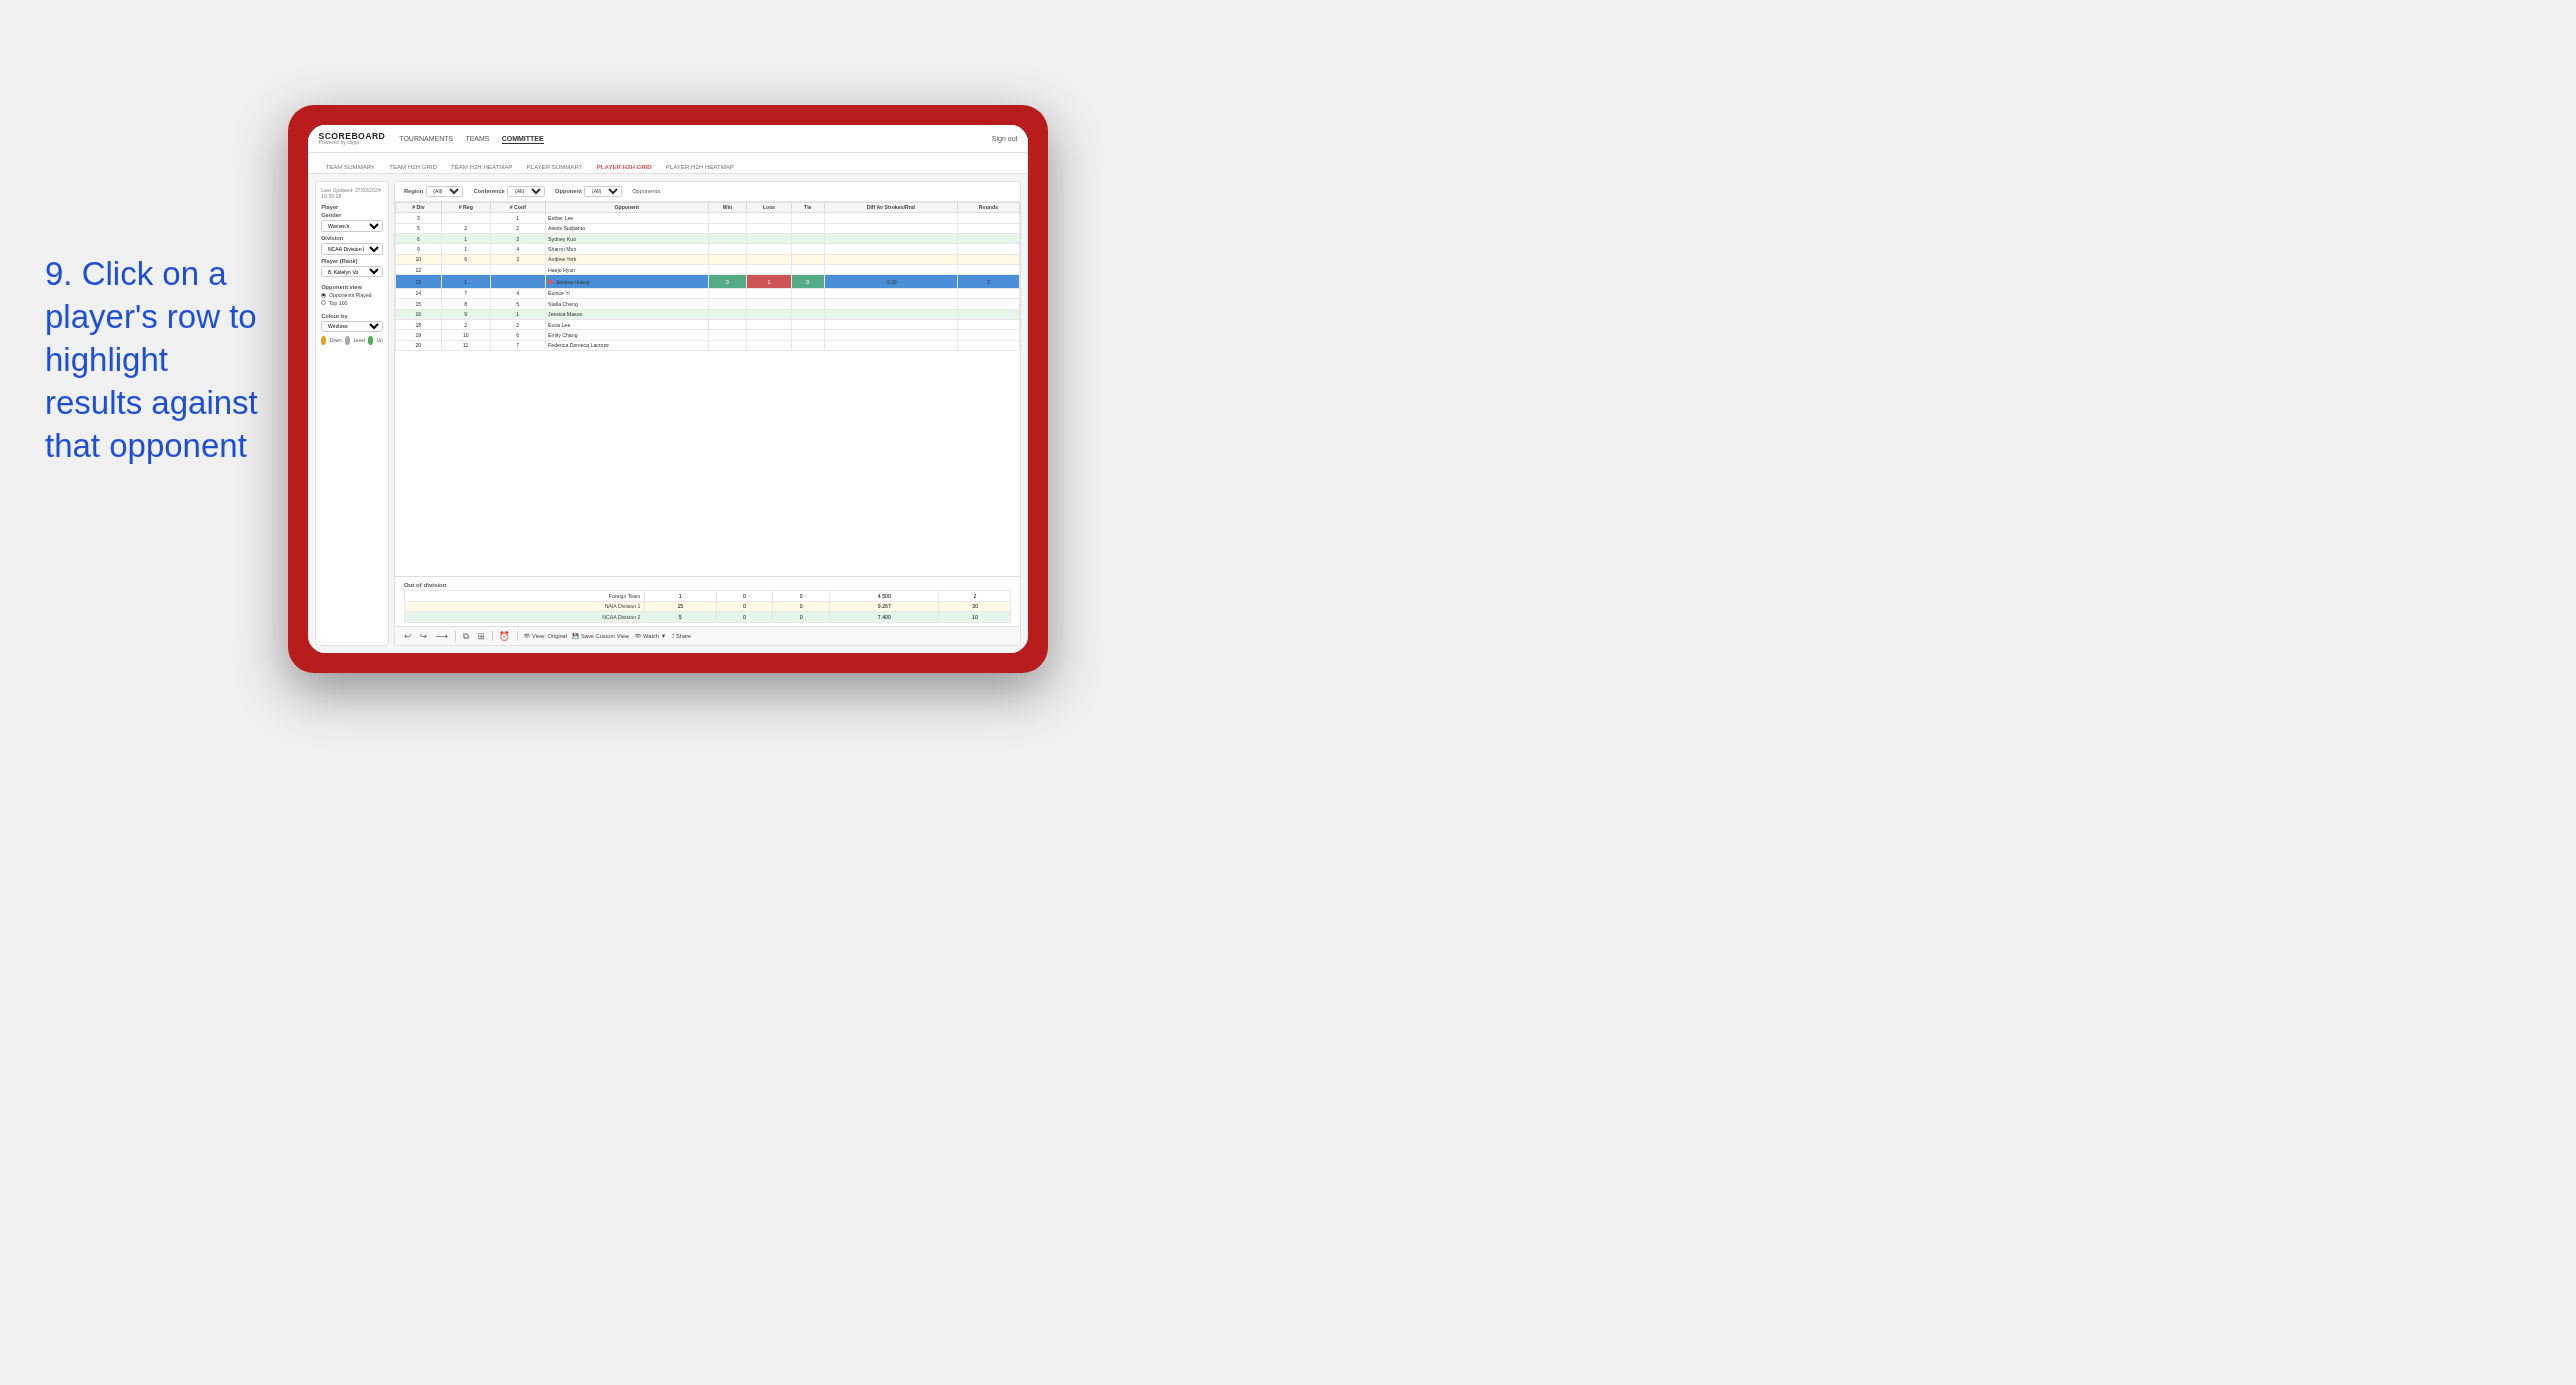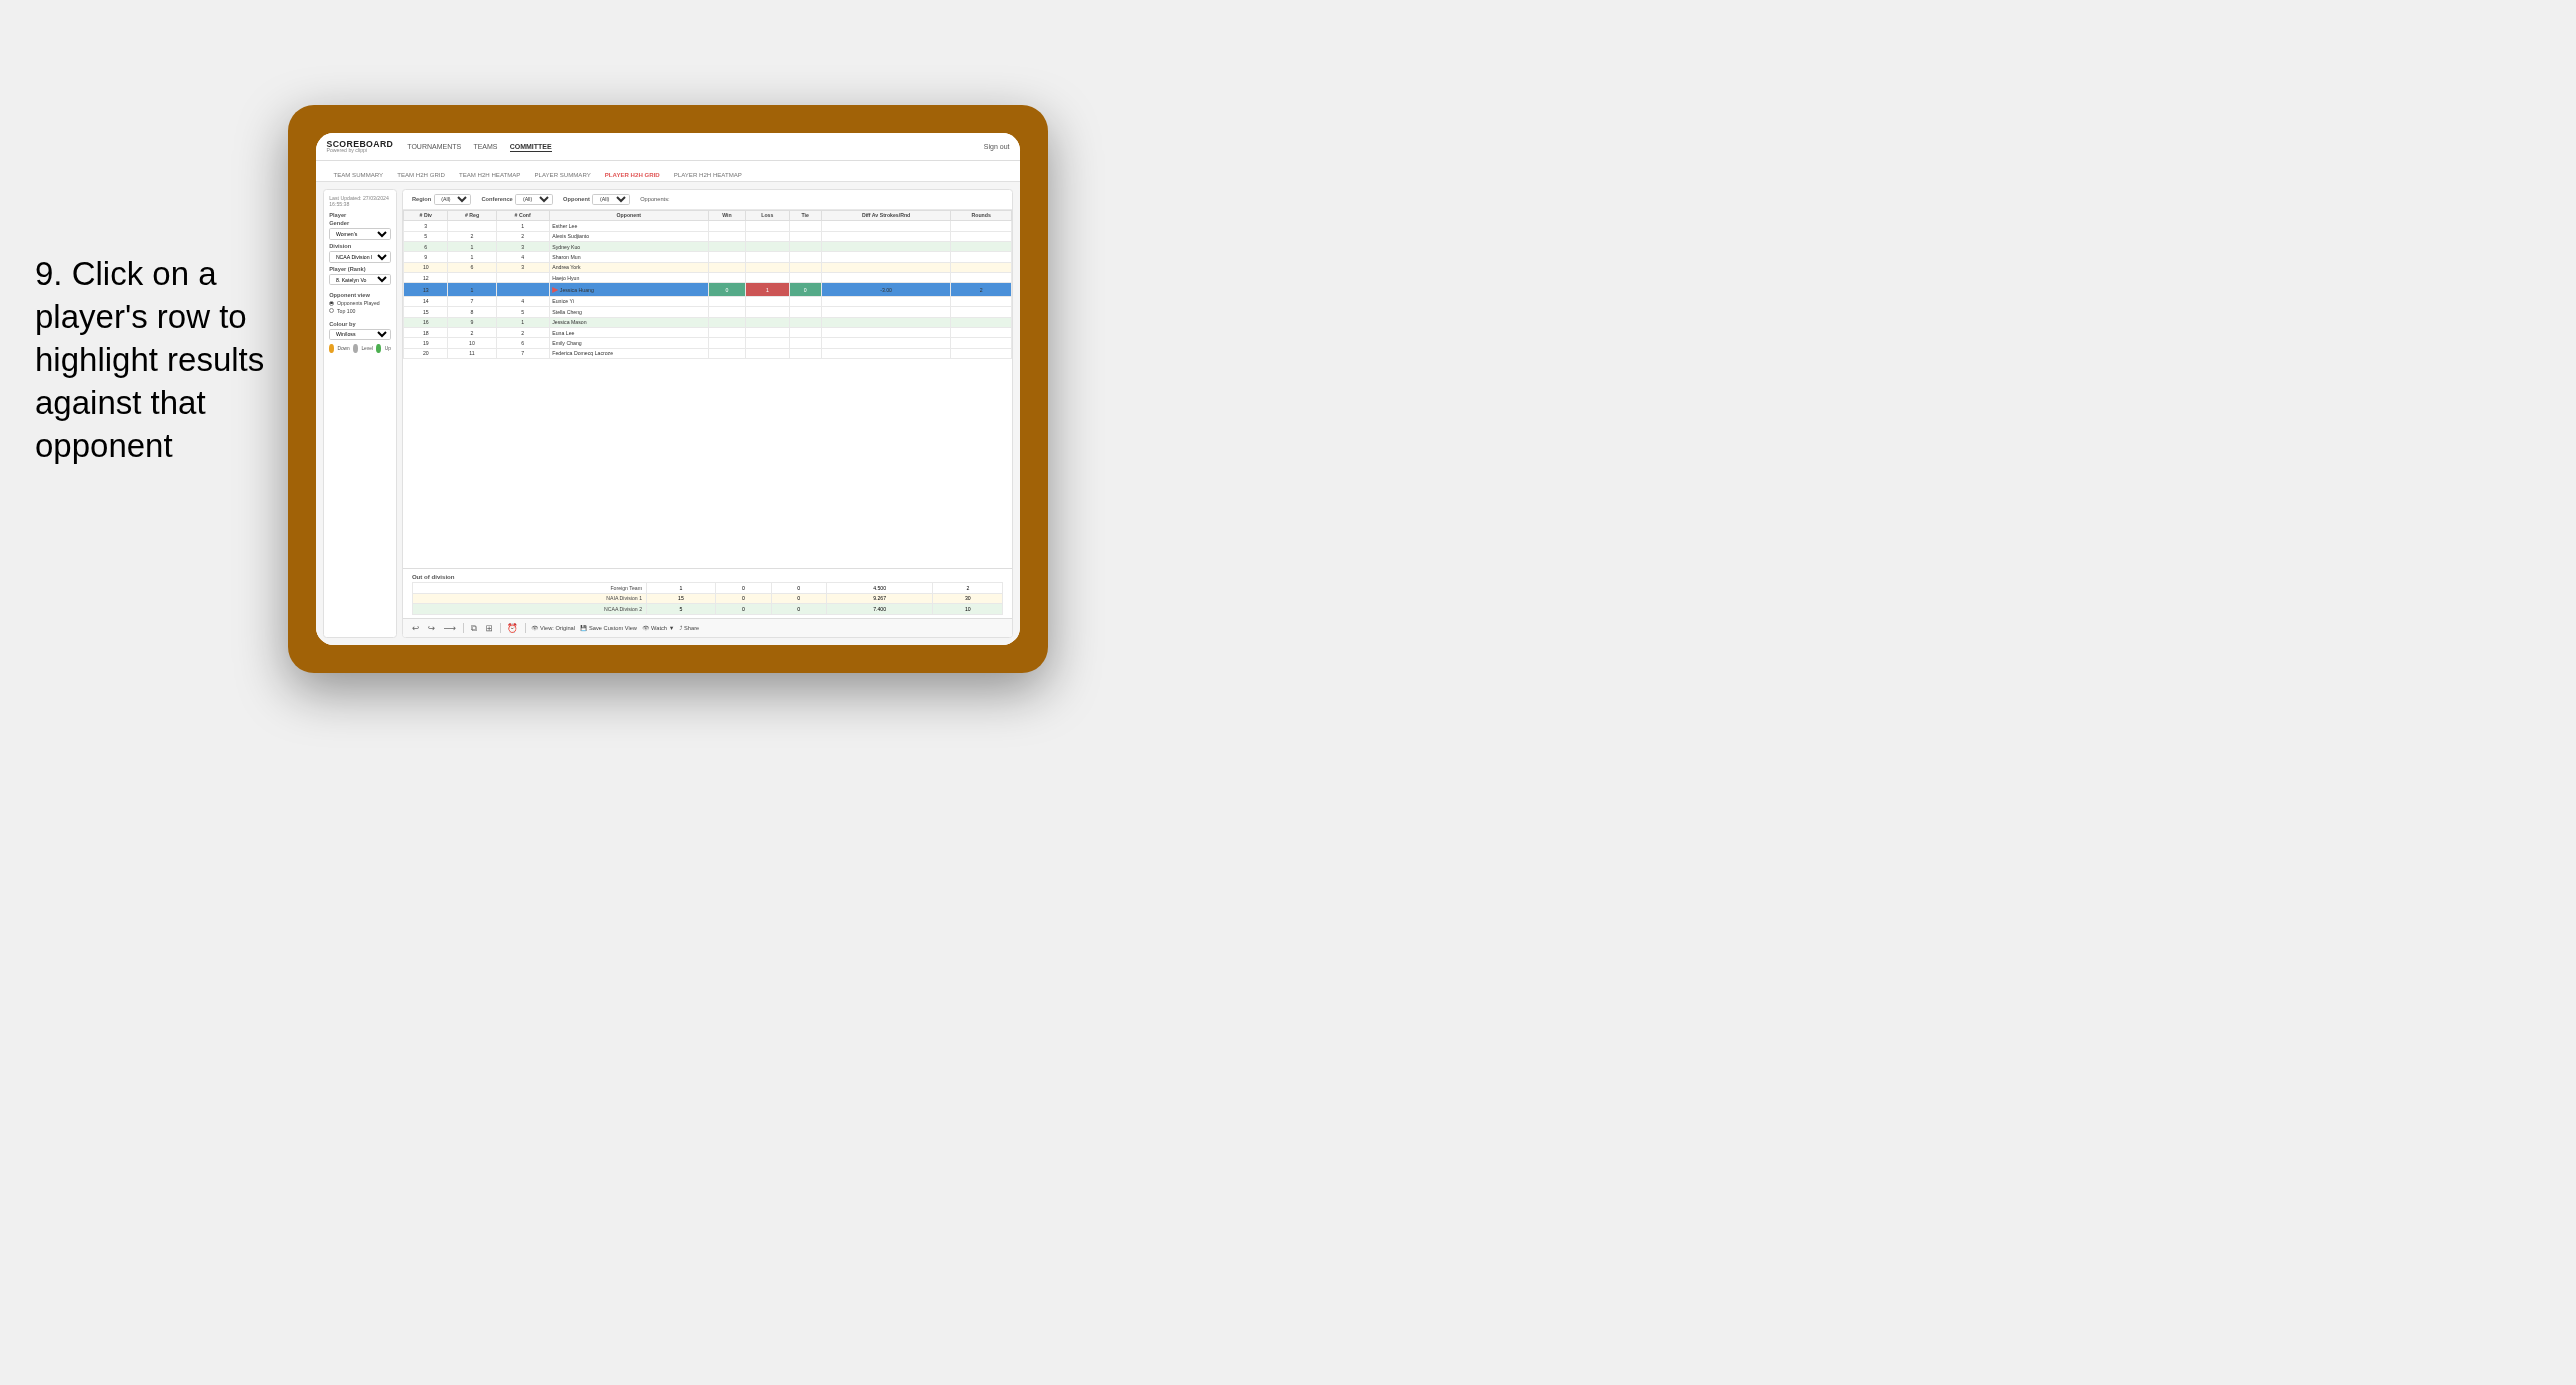--- a/index.html
+++ b/index.html
@@ -12,24 +12,24 @@
       overflow: hidden;
     }
 
     
     .tablet-frame {
       position: absolute;
       left: 288px;
       top: 105px;
       width: 760px;
       height: 568px;
-      background: #a16207;
+      background: #b91c1c;
       border-radius: 26px;
       box-shadow: 0 17.5px 52px rgba(0,0,0,0.4);
-      padding: 28px;
+      padding: 20px;
     }
 
     .tablet-screen {
       width: 100%;
       height: 100%;
       background: #fff;
       border-radius: 17.5px;
       overflow: hidden;
       display: flex;
       flex-direction: column;
@@ -408,22 +408,23 @@
     .annotation {
       position: absolute;
       left: 35px;
       top: 253px;
       width: 236px;
     }
 
     .annotation-text {
       font-size: 33px;
       font-weight: 400;
-      color: #000000;
+      color: #1d4ed8;
       line-height: 1.3;
+      margin-left: 10px;
     }
 
     
     .arrow-container {
       position: absolute;
       left: 428px;
       top: 419px;
       width: 157px;
       height: 70px;
       pointer-events: none;

